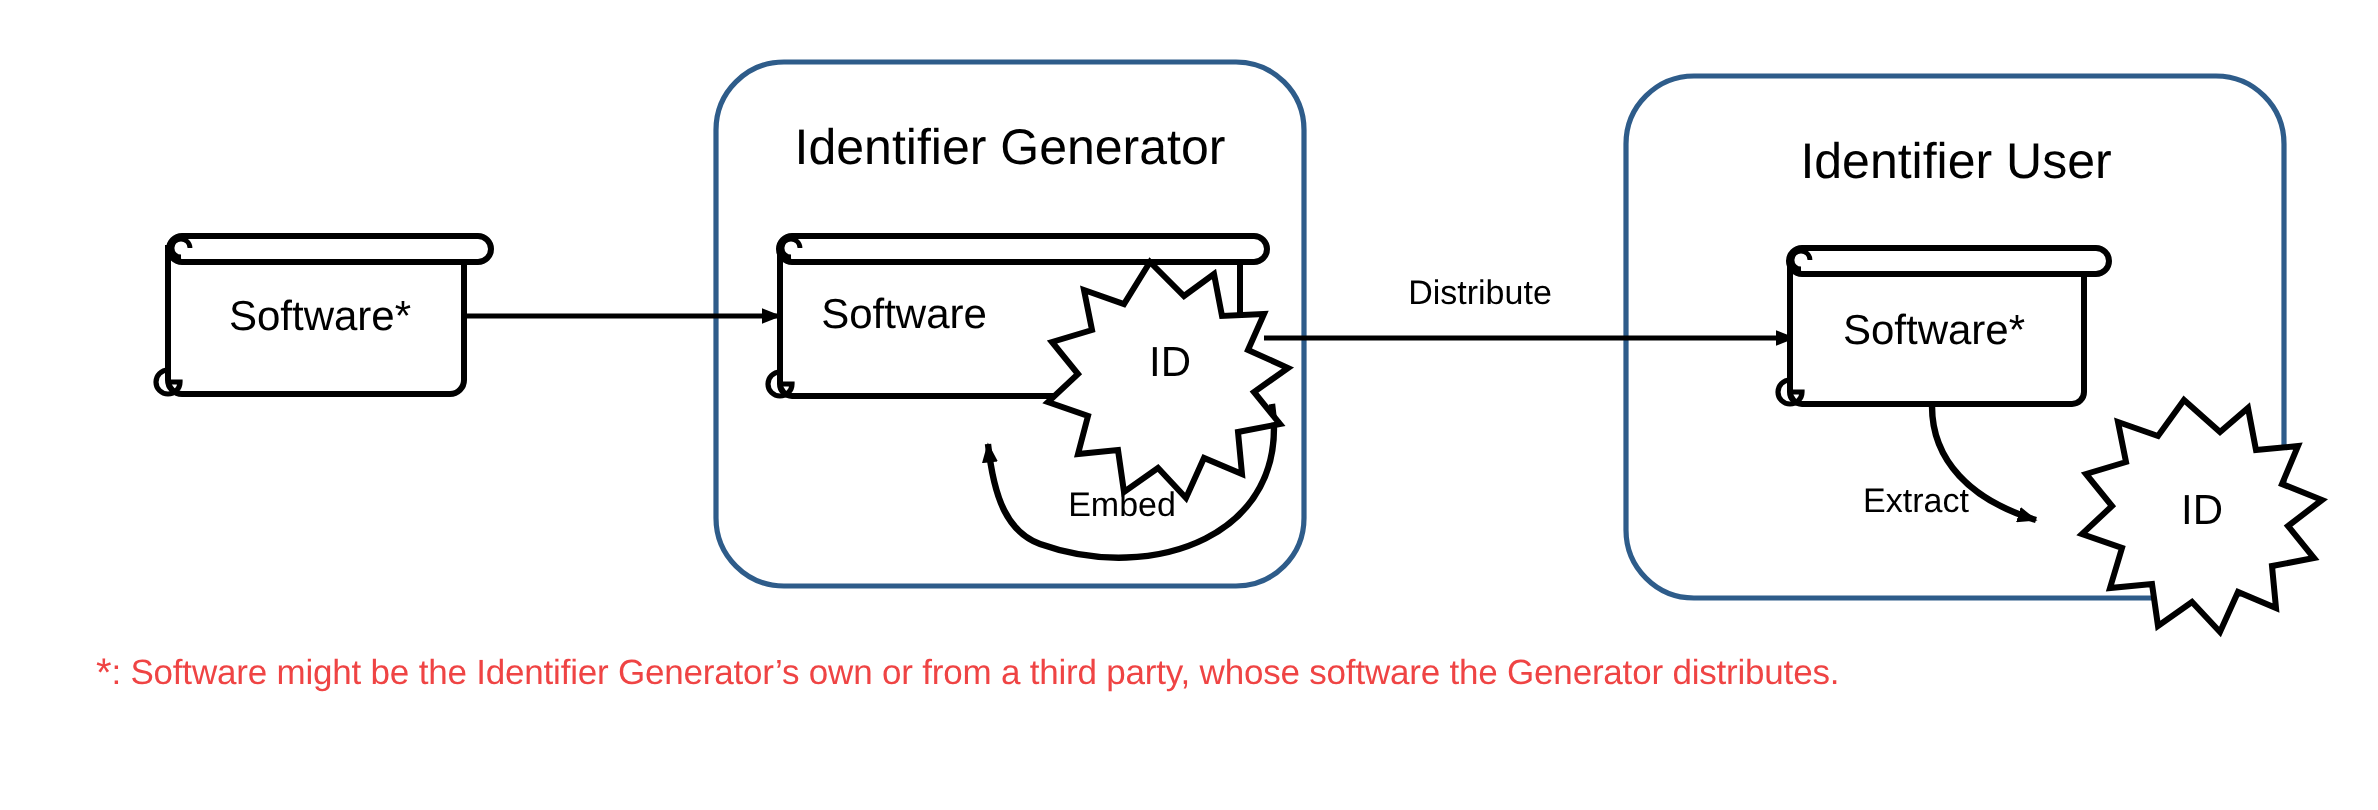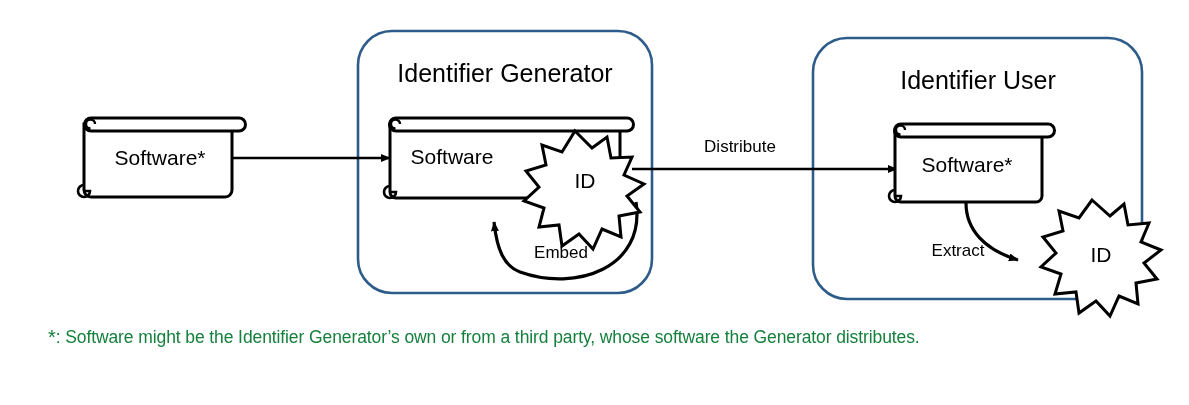--- a/index.html
+++ b/index.html
@@ -40,21 +40,21 @@
   .edge-lbl {
     font-size: 17px;
   }
   .foot-text {
     position: absolute;
     left: 48px;
     top: 326px;
     width: 1100px;
     font-family: "Liberation Sans", sans-serif;
     font-size: 17.5px;
-    color: #15803d;
+    color: #ef4444;
     letter-spacing: -0.1px;
     white-space: nowrap;
   }
   .foot-star {
     font-size: 20px;
     vertical-align: -1px;
   }
 </style>
 </head>
 <body>

